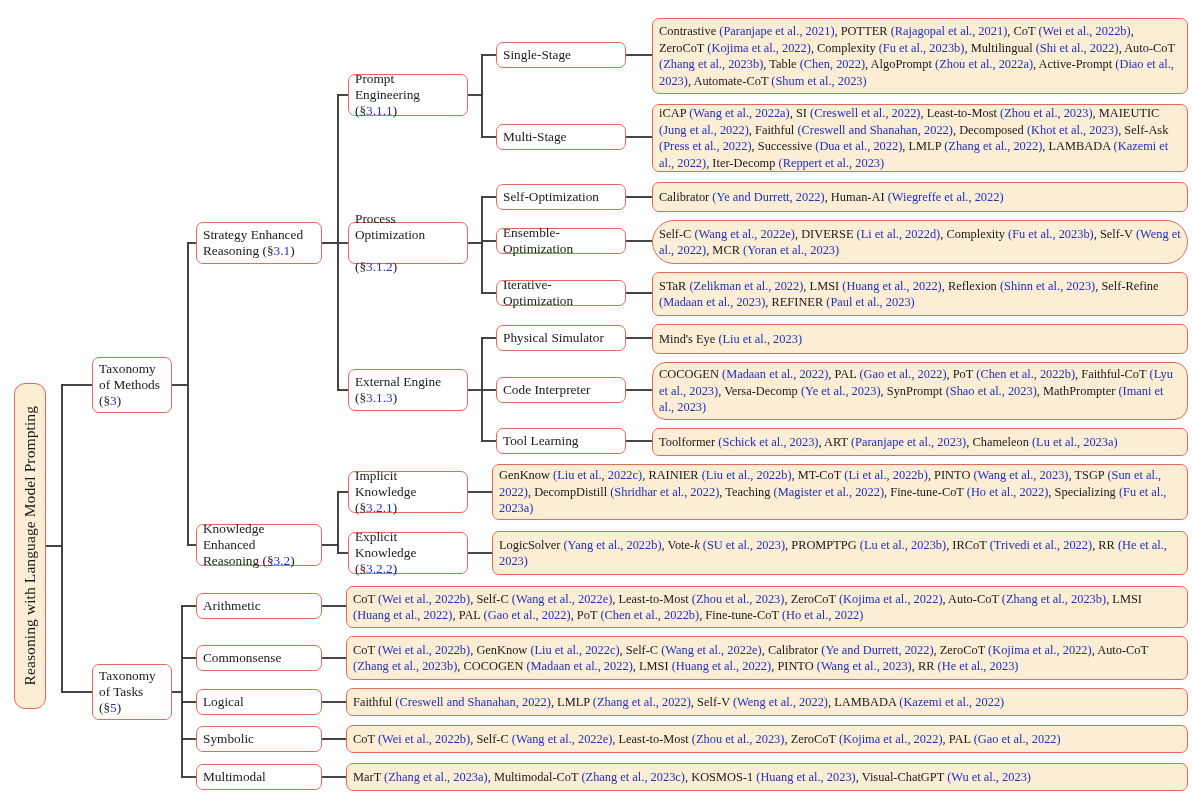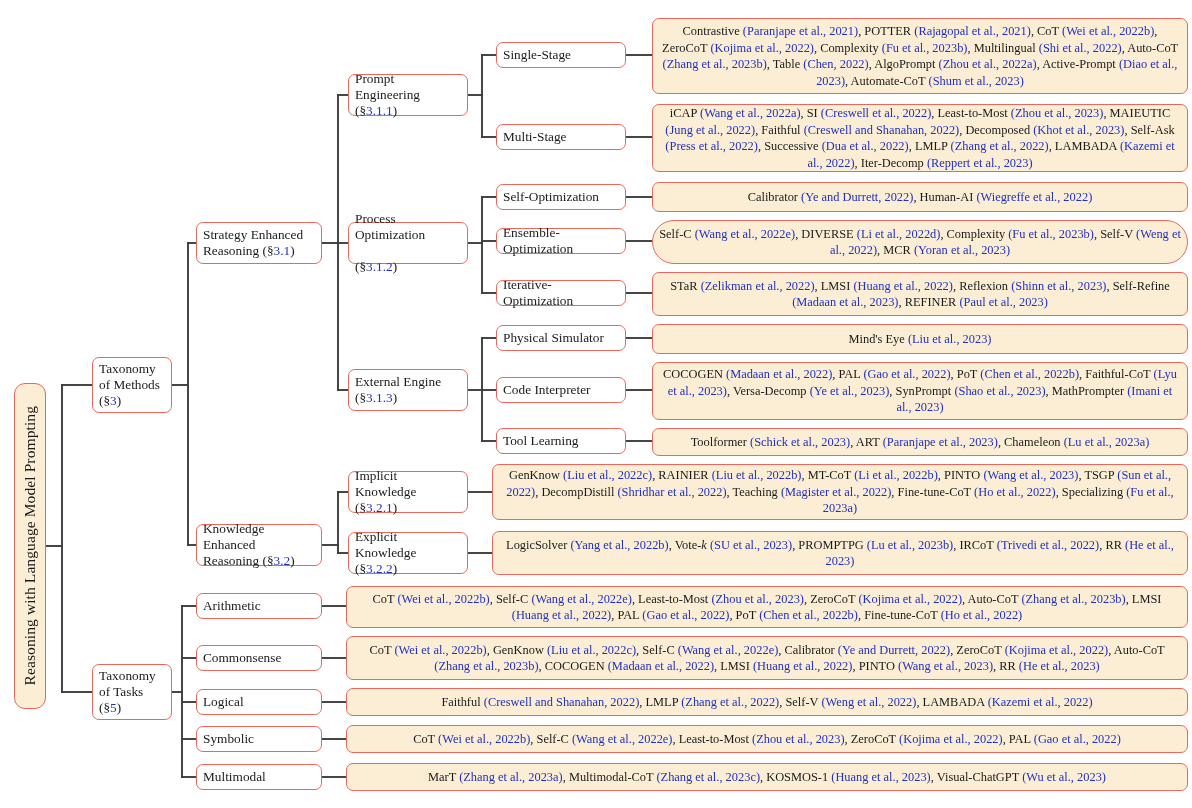--- a/index.html
+++ b/index.html
@@ -38,21 +38,21 @@
   .root-label{
     writing-mode:vertical-rl;
     transform:rotate(180deg);
     white-space:nowrap;
     font-size:15.5px;
     letter-spacing:.1px;
   }
   .t-l1{font-size:13.3px;}
   .t-l2{font-size:13.3px;}
   .t-l3{font-size:13.3px;}
-  .t-leaf{font-size:12.4px;line-height:1.33;text-align:center;}
+  .t-leaf{font-size:12.4px;line-height:1.33;}
   .cite{color:#2030c0;}
   .sec{color:#2030c0;}
   .leaf-inner{white-space:normal;}
 </style>
 </head>
 <body>
 
 <div id="canvas">
 
   <svg class="edges" viewBox="0 0 1192 808">
@@ -227,21 +227,21 @@
   </div>
   <div class="node leaf" style="left:652px;top:220px;width:536px;height:44px;border-radius:22px;">
     <div class="t-leaf leaf-inner"><span>Self-C</span> <span class="cite">(Wang et al., 2022e)</span>, <span>DIVERSE</span> <span class="cite">(Li et al., 2022d)</span>, <span>Complexity</span> <span class="cite">(Fu et al., 2023b)</span>, <span>Self-V</span> <span class="cite">(Weng et al., 2022)</span>, <span>MCR</span> <span class="cite">(Yoran et al., 2023)</span></div>
   </div>
   <div class="node leaf" style="left:652px;top:272px;width:536px;height:44px;">
     <div class="t-leaf leaf-inner"><span>STaR</span> <span class="cite">(Zelikman et al., 2022)</span>, <span>LMSI</span> <span class="cite">(Huang et al., 2022)</span>, <span>Reflexion</span> <span class="cite">(Shinn et al., 2023)</span>, <span>Self-Refine</span> <span class="cite">(Madaan et al., 2023)</span>, <span>REFINER</span> <span class="cite">(Paul et al., 2023)</span></div>
   </div>
   <div class="node leaf" style="left:652px;top:324px;width:536px;height:30px;">
     <div class="t-leaf leaf-inner"><span>Mind's Eye</span> <span class="cite">(Liu et al., 2023)</span></div>
   </div>
-  <div class="node leaf" style="left:652px;top:362px;width:536px;height:58px;">
+  <div class="node leaf" style="left:652px;top:362px;width:536px;height:58px;border-radius:14px;">
     <div class="t-leaf leaf-inner"><span>COCOGEN</span> <span class="cite">(Madaan et al., 2022)</span>, <span>PAL</span> <span class="cite">(Gao et al., 2022)</span>, <span>PoT</span> <span class="cite">(Chen et al., 2022b)</span>, <span>Faithful-CoT</span> <span class="cite">(Lyu et al., 2023)</span>, <span>Versa-Decomp</span> <span class="cite">(Ye et al., 2023)</span>, <span>SynPrompt</span> <span class="cite">(Shao et al., 2023)</span>, <span>MathPrompter</span> <span class="cite">(Imani et al., 2023)</span></div>
   </div>
   <div class="node leaf" style="left:652px;top:428px;width:536px;height:28px;">
     <div class="t-leaf leaf-inner"><span>Toolformer</span> <span class="cite">(Schick et al., 2023)</span>, <span>ART</span> <span class="cite">(Paranjape et al., 2023)</span>, <span>Chameleon</span> <span class="cite">(Lu et al., 2023a)</span></div>
   </div>
   <div class="node leaf" style="left:492px;top:464px;width:696px;height:56px;">
     <div class="t-leaf leaf-inner"><span>GenKnow</span> <span class="cite">(Liu et al., 2022c)</span>, <span>RAINIER</span> <span class="cite">(Liu et al., 2022b)</span>, <span>MT-CoT</span> <span class="cite">(Li et al., 2022b)</span>, <span>PINTO</span> <span class="cite">(Wang et al., 2023)</span>, <span>TSGP</span> <span class="cite">(Sun et al., 2022)</span>, <span>DecompDistill</span> <span class="cite">(Shridhar et al., 2022)</span>, <span>Teaching</span> <span class="cite">(Magister et al., 2022)</span>, <span>Fine-tune-CoT</span> <span class="cite">(Ho et al., 2022)</span>, <span>Specializing</span> <span class="cite">(Fu et al., 2023a)</span></div>
   </div>
   <div class="node leaf" style="left:492px;top:531px;width:696px;height:44px;">
     <div class="t-leaf leaf-inner"><span>LogicSolver</span> <span class="cite">(Yang et al., 2022b)</span>, <span>Vote-<i>k</i></span> <span class="cite">(SU et al., 2023)</span>, <span>PROMPTPG</span> <span class="cite">(Lu et al., 2023b)</span>, <span>IRCoT</span> <span class="cite">(Trivedi et al., 2022)</span>, <span>RR</span> <span class="cite">(He et al., 2023)</span></div>

